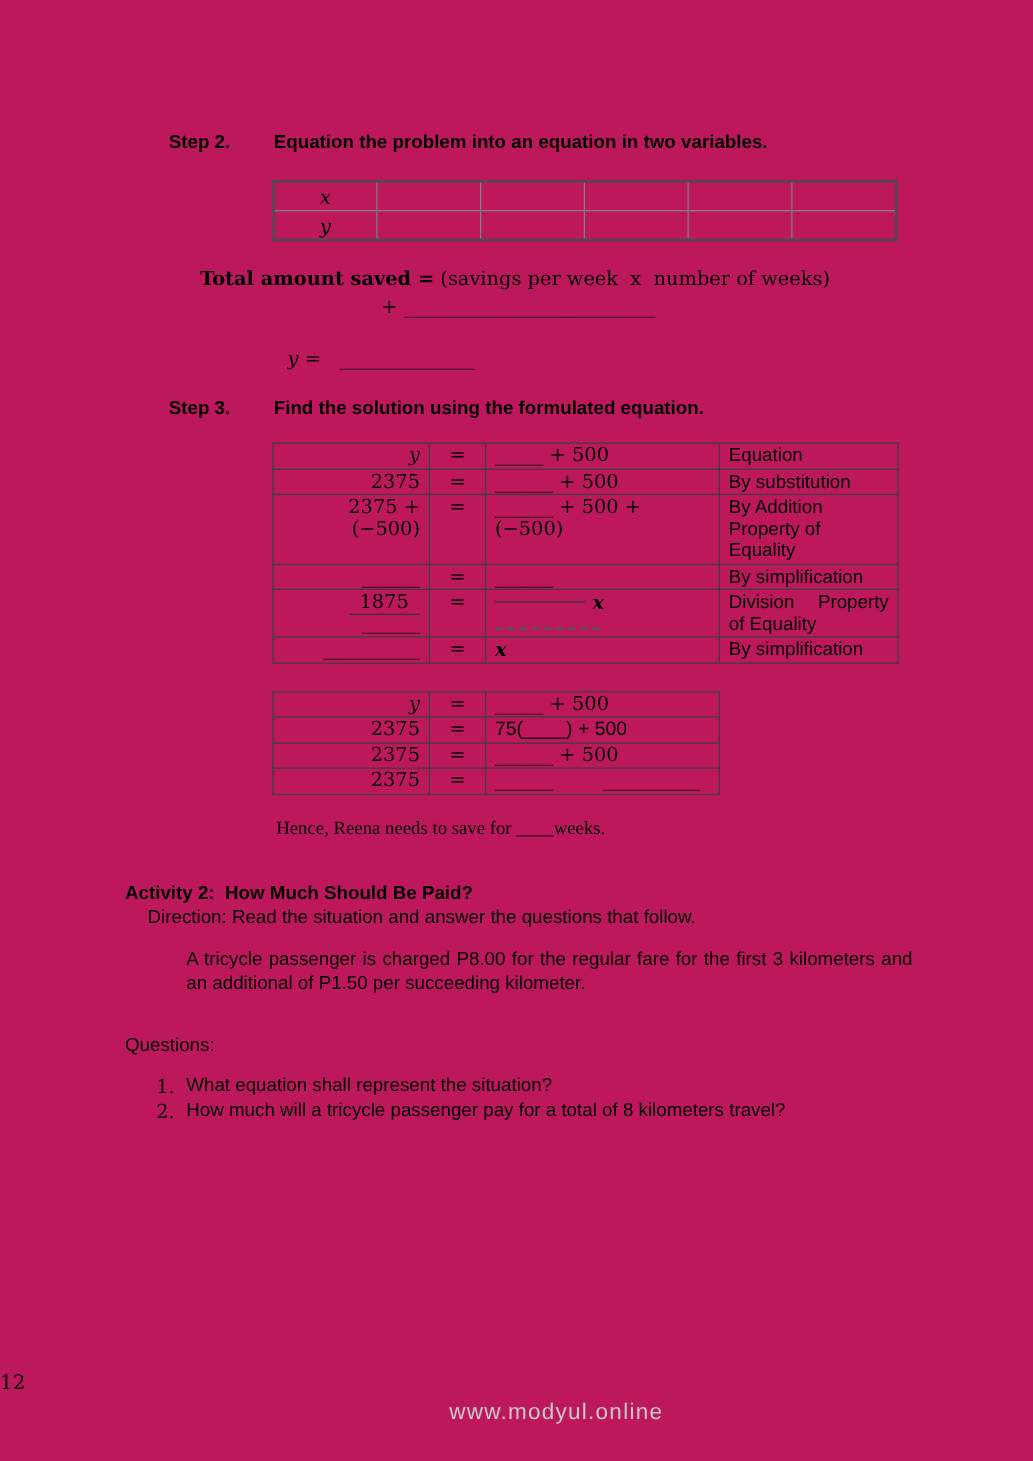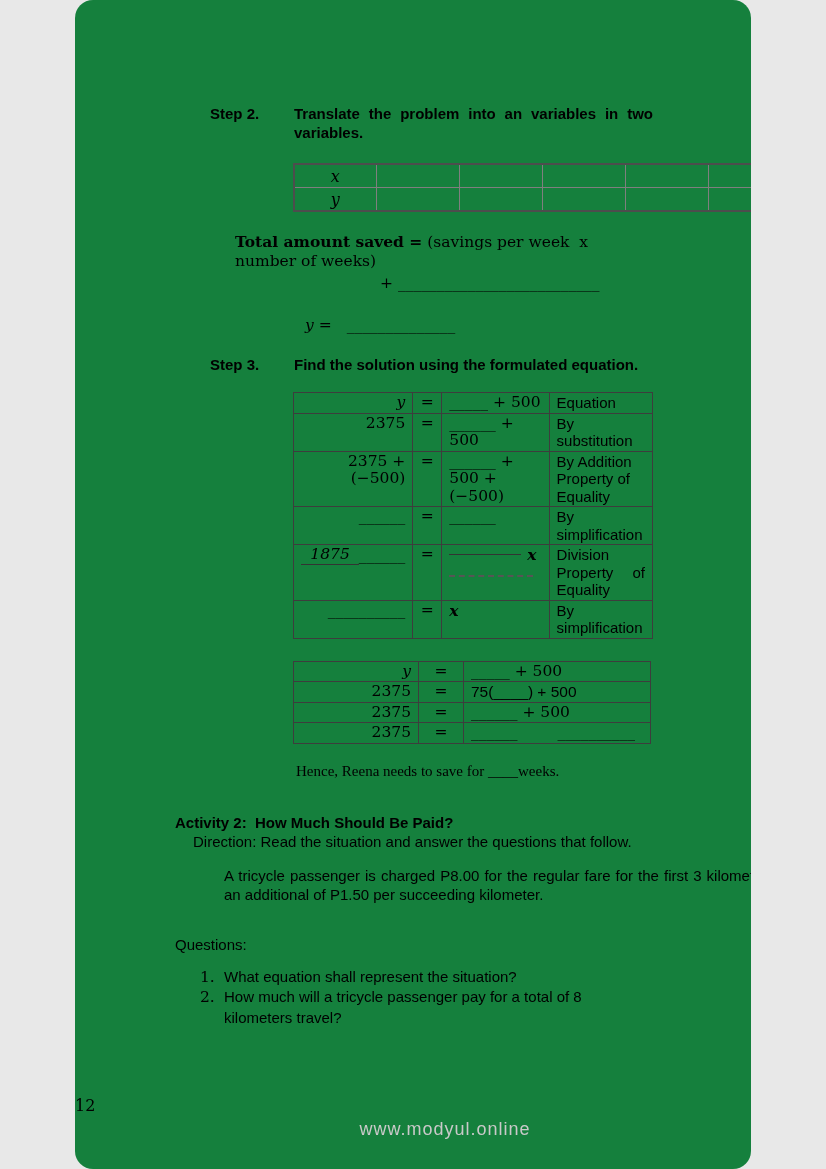--- a/index.html
+++ b/index.html
@@ -1,20 +1,19 @@
 <!DOCTYPE html>
 <html><head>
 <meta charset="utf-8">
 <style>
   html,body{margin:0;padding:0;background:#e8e8e8;}
   .page{
-    width:676px;height:1169px;background:#15803d;position:relative;
+    width:826px;height:1169px;background:#be185d;position:relative;
     margin:0 auto;font-family:"Liberation Sans",sans-serif;font-size:15px;color:#000;
     overflow:hidden;
-    border-radius:18px;
   }
   .content{padding:104px 98px 0 100px;}
   
   .step-row{display:flex;font-weight:bold;line-height:19px;}
   .step-label{margin-left:35px;width:84px;flex:none;}
   .step-title{flex:1;text-align:justify;}
   
   .sub-note{margin:24px 0 0 119px;line-height:19px;}
   .math-var{font-family:"DejaVu Serif",serif;font-style:italic;}
   .bold{font-weight:bold;}
@@ -34,21 +33,21 @@
   
   .eq-table{border-collapse:collapse;margin:18px 0 0 118px;table-layout:fixed;}
   .eq-table td{border:1.5px solid #3d3d3d;vertical-align:top;padding:1px 7px;line-height:17.5px;}
   .eq-table .c1{text-align:right;font-family:"DejaVu Serif",serif;font-size:15.5px;}
   .eq-table .c2{text-align:center;font-family:"DejaVu Serif",serif;font-size:15.5px;}
   .eq-table .c3{text-align:left;font-family:"DejaVu Serif",serif;font-size:15.5px;}
   .eq-table .c4{font-family:"Liberation Sans",sans-serif;font-size:15px;}
   .eq-table .sans-expr{font-family:"Liberation Sans",sans-serif;font-size:15.5px;}
   .eq-table .just{text-align:justify;}
   
-  .frac{display:inline-flex;flex-direction:row;align-items:center;font-style:italic;}
+  .frac{display:inline-flex;flex-direction:column;align-items:flex-end;}
   .frac-num{border-bottom:1.5px solid #333;padding:0 9px;}
   .frac-den{line-height:13px;}
   .fx-top{display:flex;align-items:center;}
   .hline{display:inline-block;width:72px;height:0;border-bottom:1.5px solid #333;margin-right:6px;}
   .dline{display:inline-block;width:84px;height:10px;border-bottom:2px dashed #555;}
   .gap2{margin-left:40px;}
   
   .step4-row{margin-top:32px;}
   .hence{margin:18px 0 0 121px;line-height:19px;font-family:Liberation Serif, serif;}
   .activity-title{font-weight:bold;margin-top:32px;line-height:19px;white-space:pre-wrap;}
@@ -65,21 +64,21 @@
     color:#c9c9c9;font-size:18px;letter-spacing:1px;padding-left:32px;}
 </style>
 </head>
 <body>
 
 <div class="page">
   <div class="content">
 
     <div class="step-row">
       <div class="step-label">Step 2.</div>
-      <div class="step-title">Translate the problem into an variables in two variables.</div>
+      <div class="step-title">Equation the problem into an equation in two variables.</div>
     </div>
 
     <table class="values-table">
       <colgroup>
           <col style="width:82px">
           <col>
           <col>
           <col>
           <col>
           <col>

